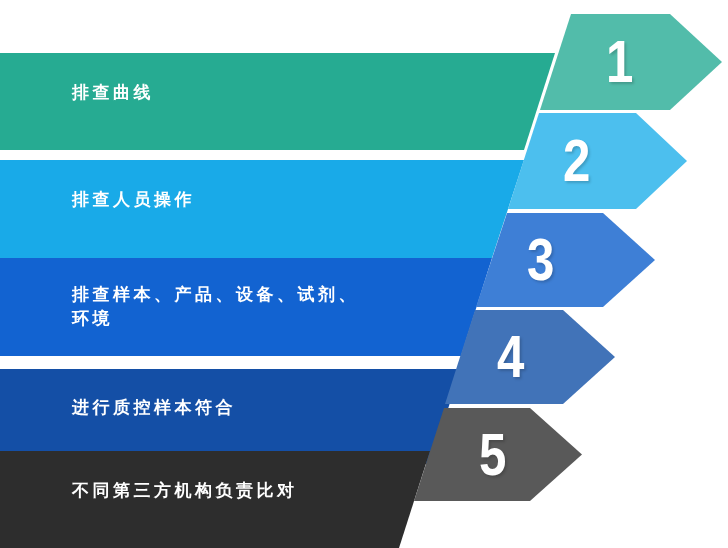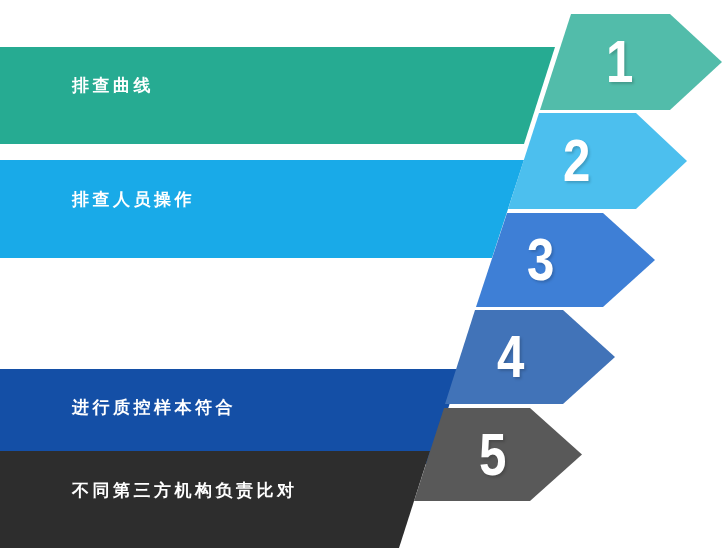--- a/index.html
+++ b/index.html
@@ -8,21 +8,21 @@
     font-family:"Liberation Sans","DejaVu Sans",sans-serif;
   }
   .stage{position:relative;width:728px;height:548px;background:#ffffff;}
 
   
   .bar{position:absolute;left:0;display:flex;align-items:center;box-sizing:border-box;}
   .bar .label{
     color:#ffffff;font-weight:bold;font-size:17px;letter-spacing:3.5px;
     line-height:24px;white-space:pre-line;padding-left:72px;margin-bottom:18px;
   }
-  .bar1{top:47px; height:97px;width:555px;background:#26ab92;clip-path:polygon(0 0,100% 0,524px 100%,0 100%);font-family:Liberation Mono, monospace;}
+  .bar1{top:53px; height:97px;width:555px;background:#26ab92;clip-path:polygon(0 0,100% 0,524px 100%,0 100%);}
   .bar2{top:160px;height:98px;width:524px;background:#19aae8;clip-path:polygon(0 0,100% 0,492px 100%,0 100%);text-align:right;}
   .bar3{top:258px;height:98px;width:492px;background:#1263d1;clip-path:polygon(0 0,100% 0,461px 100%,0 100%);}
   .bar4{top:369px;height:95px;width:461px;background:#144fa6;clip-path:polygon(0 0,100% 0,430px 100%,0 100%);}
   .bar5{top:451px;height:97px;width:430px;background:#2d2d2d;clip-path:polygon(0 0,100% 0,399px 100%,0 100%);}
   .bar3 .label{margin-bottom:0;}
 
   
   .arrow{position:absolute;display:flex;align-items:center;box-sizing:border-box;}
   .arrow .num{
     color:#ffffff;font-weight:bold;font-size:60px;line-height:1;
@@ -44,20 +44,24 @@
 <body>
 
 <div class="stage">
 
   <div class="bar bar1">
     <span class="label">排查曲线</span>
   </div>
   <div class="bar bar2">
     <span class="label">排查人员操作</span>
   </div>
+  <div class="bar bar3">
+    <span class="label">排查样本、产品、设备、试剂、
+环境</span>
+  </div>
   <div class="bar bar4">
     <span class="label">进行质控样本符合</span>
   </div>
   <div class="bar bar5">
     <span class="label">不同第三方机构负责比对</span>
   </div>
 
   <div class="arrow arrow1">
     <span class="num">1</span>
   </div>

